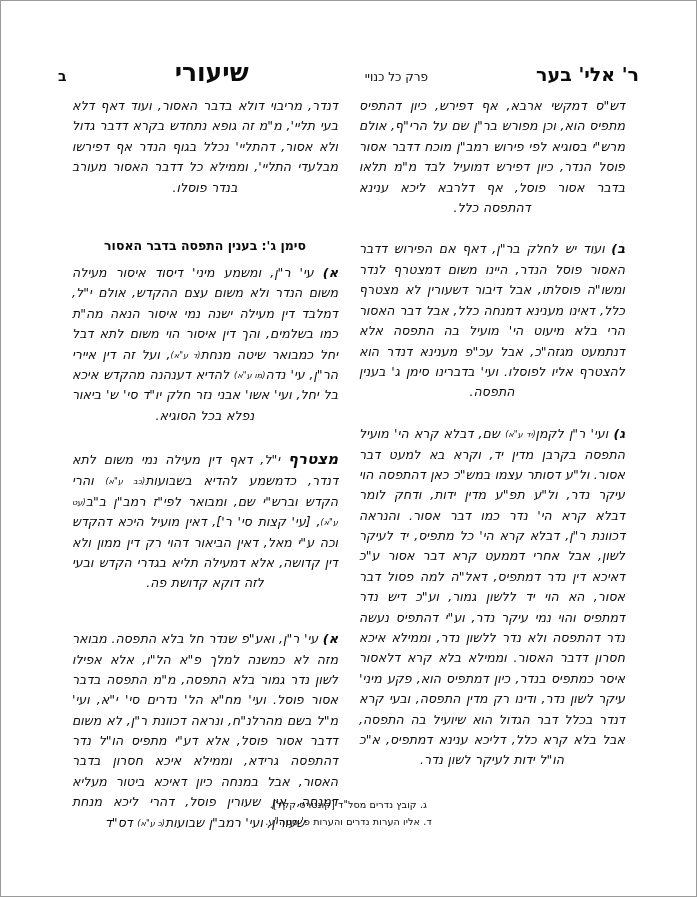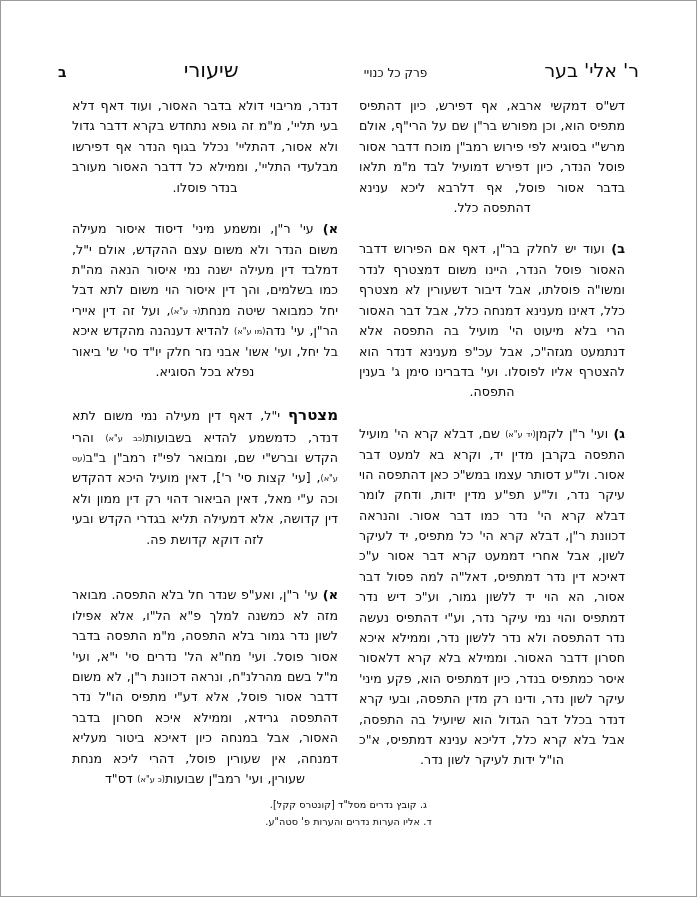--- a/index.html
+++ b/index.html
@@ -37,32 +37,32 @@
     align-items: baseline;
     justify-content: space-between;
     direction: rtl;
   }
   .head-folio {
     font-size: 14px;
     font-weight: bold;
     letter-spacing: 0;
   }
   .head-title {
-    font-size: 21px;
-    font-weight: normal;
+    font-size: 25px;
+    font-weight: bold;
     text-align: center;
   }
   .head-chapter {
     font-size: 12px;
     font-weight: normal;
     margin-left: 8px;
   }
   .head-author {
     font-size: 19px;
-    font-weight: normal;
+    font-weight: bold;
     text-align: right;
   }
 
   
   .columns {
     position: absolute;
     top: 96px;
     left: 72px;
     right: 72px;
     height: 672px;
@@ -84,20 +84,21 @@
   }
 
   p.para {
     margin: 0 0 9px 0;
     font-size: 12.6px;
     line-height: 1.62;
     text-align: justify;
     text-align-last: center;
     text-justify: inter-word;
     word-spacing: 0.5px;
+    font-style: italic;
   }
 
   .marker {
     font-weight: bold;
     font-size: 12.8px;
   }
   .marker-big {
     font-weight: bold;
     font-size: 15px;
   }
@@ -141,20 +142,21 @@
   <div class="columns">
 
     <div class="col">
 
       <p class="para">
         <span>דנדר, מריבוי דולא בדבר האסור, ועוד דאף דלא בעי תליי', מ"מ זה גופא נתחדש בקרא דדבר גדול ולא אסור, דהתליי' נכלל בגוף הנדר אף דפירשו מבלעדי התליי', וממילא כל דדבר האסור מעורב בנדר פוסלו.</span>
       </p>
 
       <div class="spacer-sm"></div>
 
+      <div class="sec-head">סימן ג': בענין התפסה בדבר האסור</div>
 
       <p class="para">
         <span class="marker">א)</span>
         <span>עי' ר"ן, ומשמע מיני' דיסוד איסור מעילה משום הנדר ולא משום עצם ההקדש, אולם י"ל, דמלבד דין מעילה ישנה נמי איסור הנאה מה"ת כמו בשלמים, והך דין איסור הוי משום לתא דבל יחל כמבואר שיטה מנחת</span><span class="ref">(ד ע"א)</span><span>, ועל זה דין איירי הר"ן, עי' נדה</span><span class="ref">(מו ע"א)</span><span> להדיא דענהנה מהקדש איכא בל יחל, ועי' אשו' אבני נזר חלק יו"ד סי' ש' ביאור נפלא בכל הסוגיא.</span>
       </p>
 
       <div class="spacer-sm"></div>
 
       <p class="para">
         <span class="marker-big">מצטרף</span>

